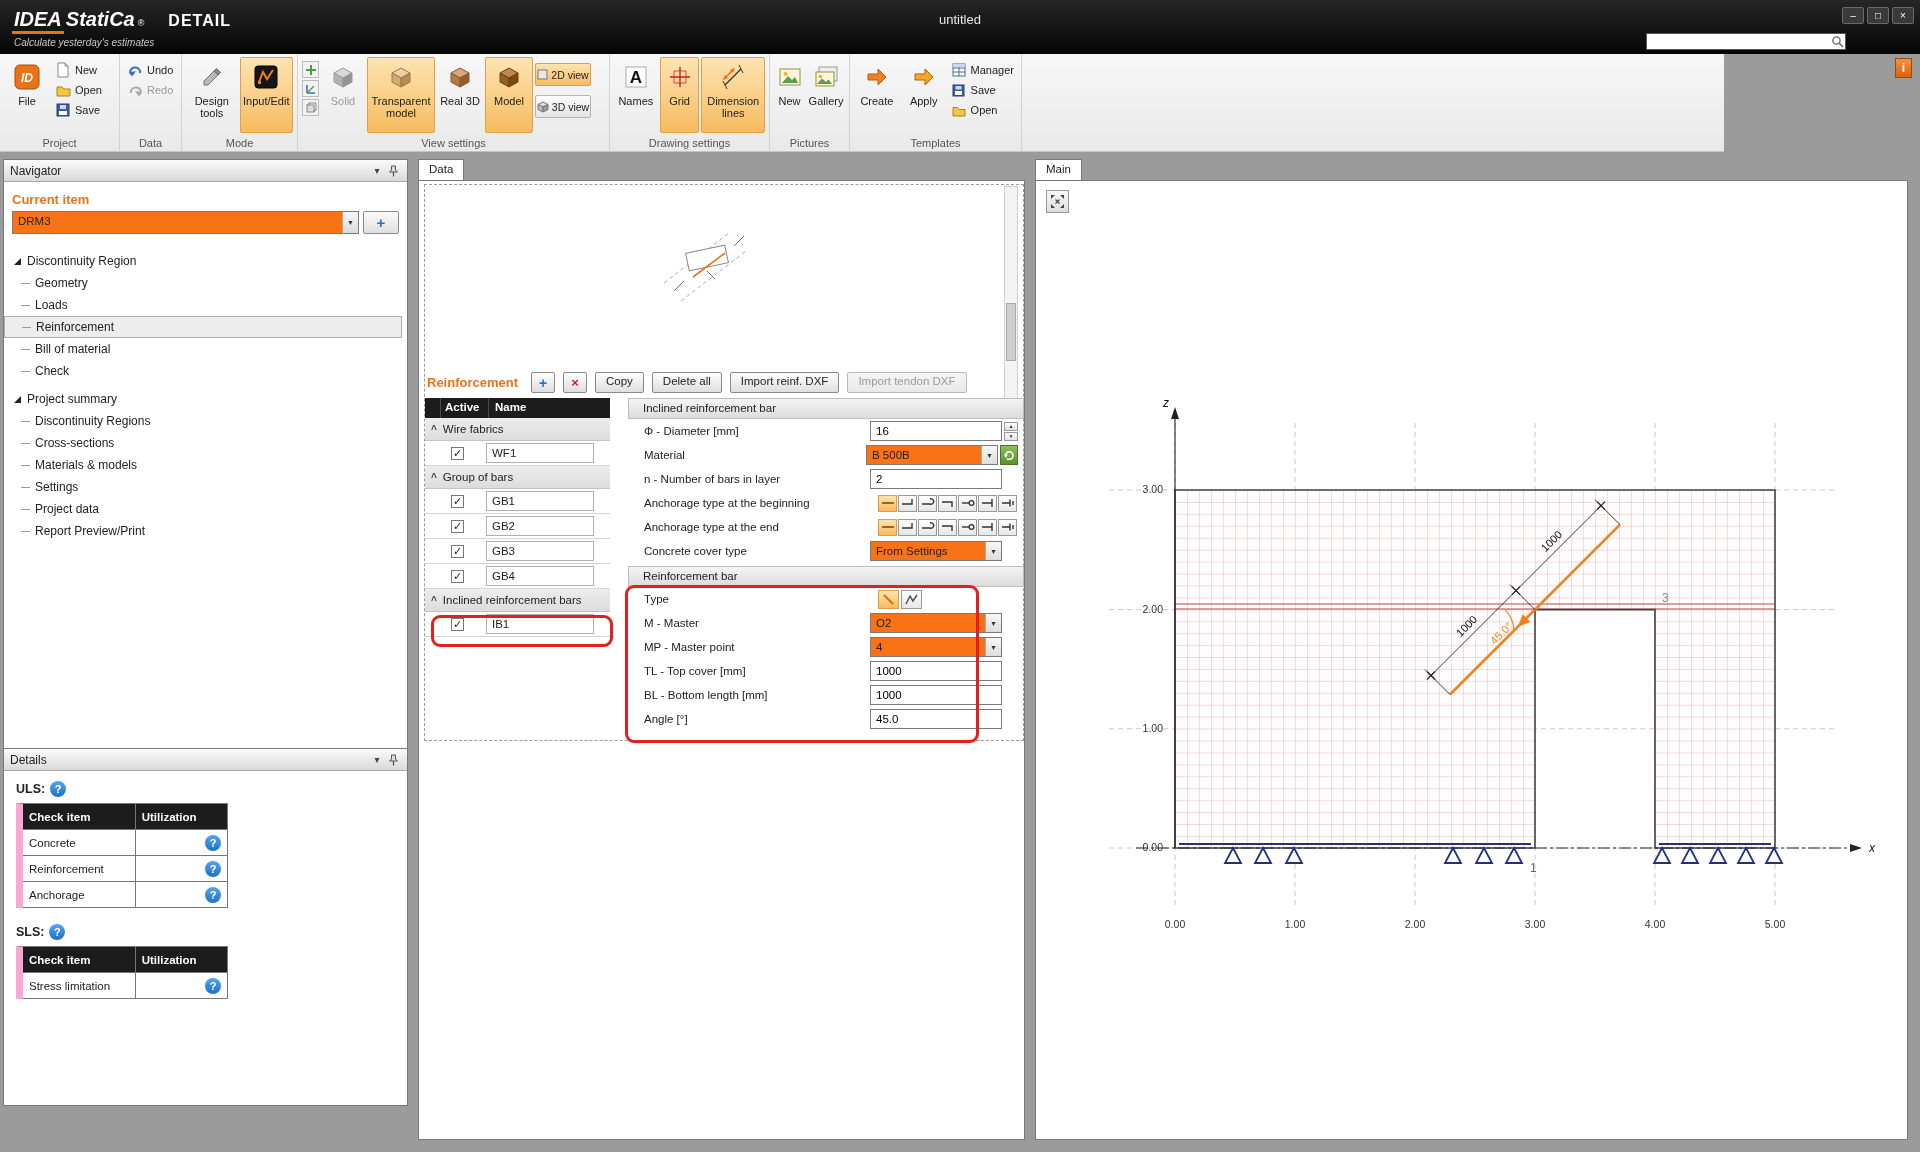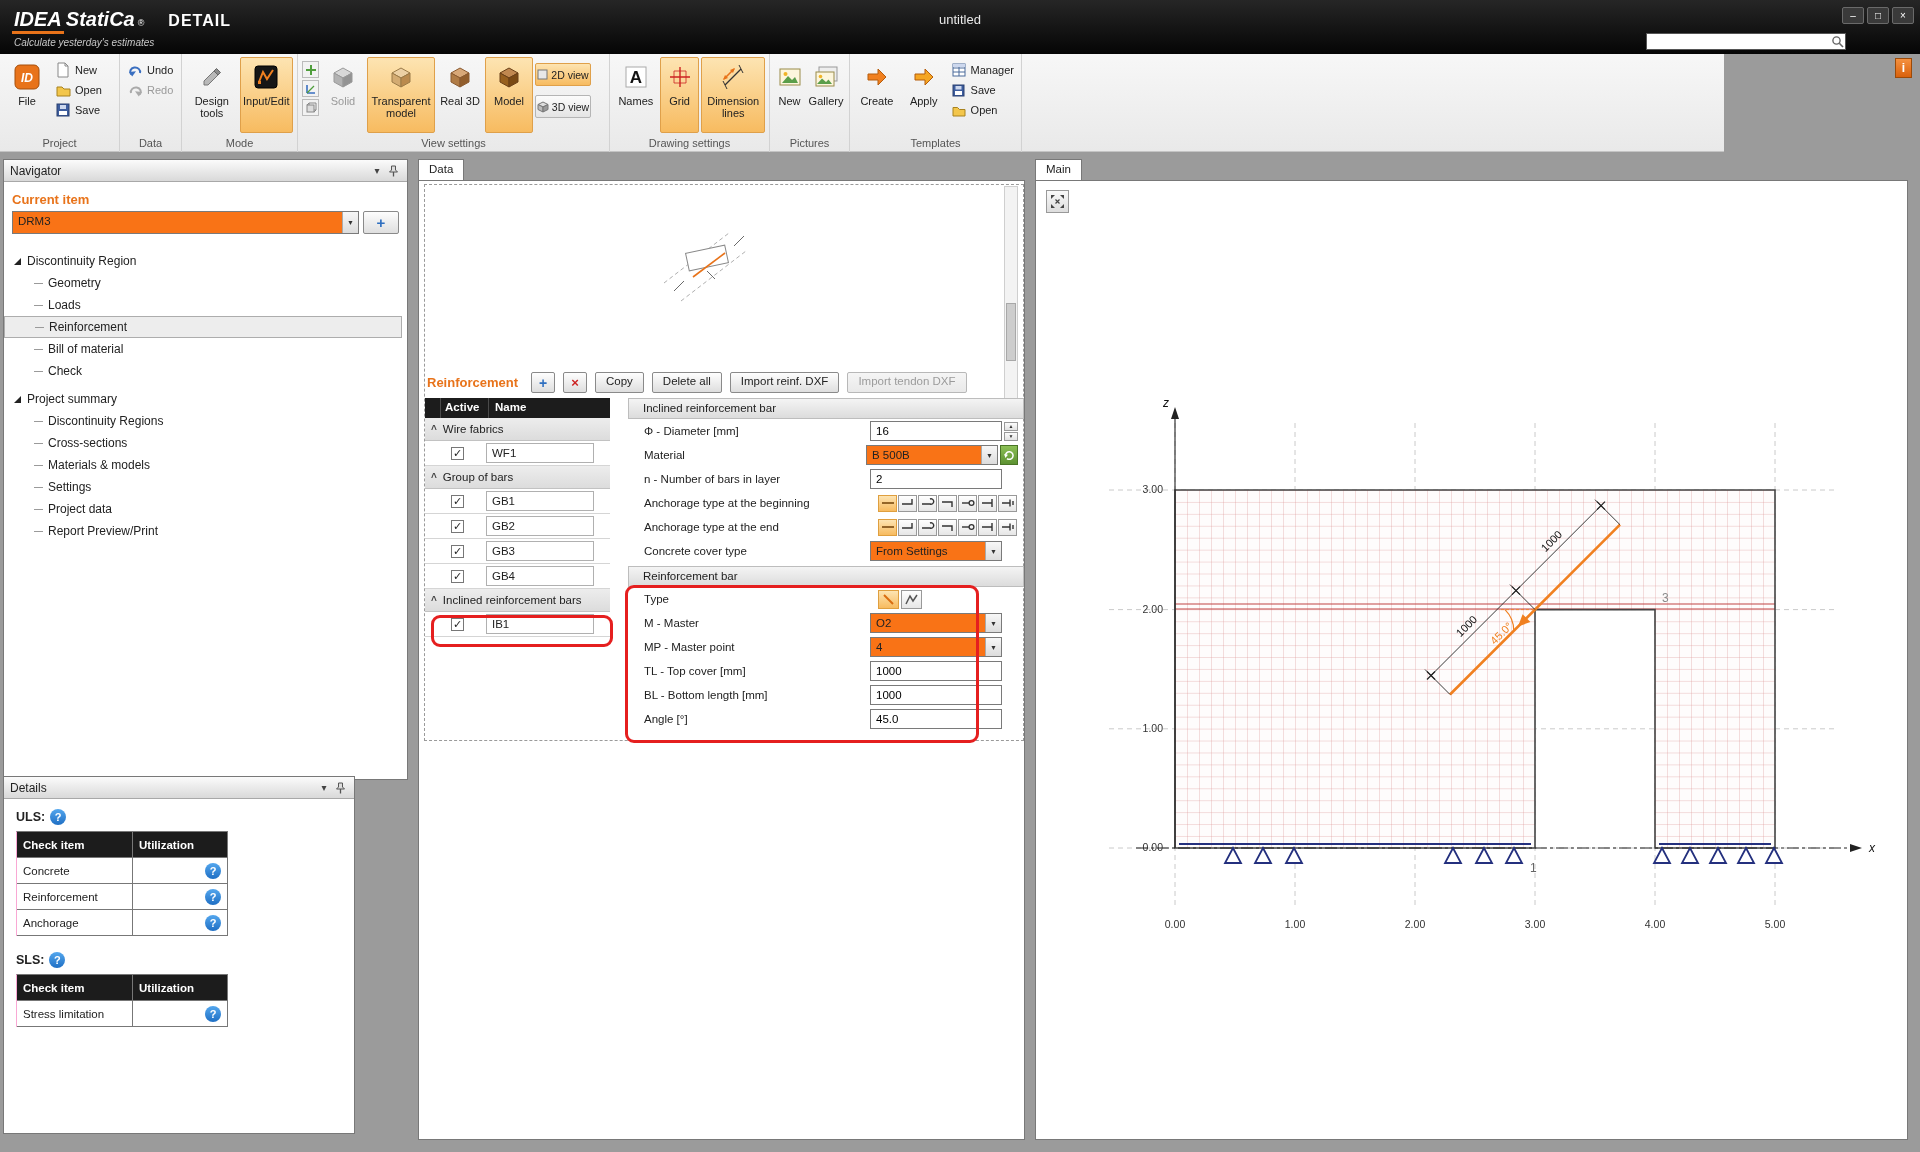--- a/index.html
+++ b/index.html
@@ -46,28 +46,28 @@
 .tab{position:absolute;height:21px;background:#fff;border:1px solid #787878;border-bottom:none;font-size:11.5px;padding:3px 10px;z-index:3}
 
 .current-label{color:#e8731a;font-weight:bold;font-size:13px;margin:10px 0 4px 8px}
 .curr-row{display:flex;gap:4px;margin:0 8px}
 .dd{border:1px solid #7a7a7a;background:#f97316;display:flex;height:23px;align-items:stretch}
 .dd .txt{flex:1;padding:3px 5px;font-size:11.5px;white-space:nowrap;overflow:hidden}
 .dd .arr{width:16px;background:linear-gradient(#f7f7f7,#dcdcdc);border-left:1px solid #aaa;display:flex;align-items:center;justify-content:center;font-size:7px;color:#333}
 .plusbtn{width:36px;height:23px;border:1px solid #8a8a8a;background:linear-gradient(#fdfdfd,#dfdfdf);color:#2f6fc0;font-weight:bold;font-size:15px;display:flex;align-items:center;justify-content:center;border-radius:2px}
 .tree{margin-top:16px}
 .titem{display:flex;align-items:center;height:22px;font-size:12px;padding-left:10px}
-.titem.child{padding-left:30px}
+.titem.child{padding-left:17px}
 .titem .tri{width:0;height:0;border-left:7px solid transparent;border-bottom:7px solid #222;margin-right:6px}
 .titem .dash{width:9px;height:1px;background:#9a9a9a;margin-right:5px}
 .titem.sel2{background:#ededed;border:1px solid #adadad;width:398px}
 
 .dsec-label{display:flex;align-items:center;gap:5px;font-weight:bold;font-size:12.5px;margin:10px 0 6px 12px}
 .qicon{width:16px;height:16px;border-radius:50%;background:linear-gradient(#54a7ee,#1f6fc4);color:#fff;font-size:11px;font-weight:bold;display:inline-flex;align-items:center;justify-content:center}
-.dtbl{margin-left:12px;width:212px;border-top:1px solid #777;border-left:1px solid #f9a8d4;font-size:11.5px}
+.dtbl{margin-left:12px;width:212px;border-top:1px solid #777;border-left:7px solid #f9a8d4;font-size:11.5px}
 .drow{display:flex}
 .dcell{border-right:1px solid #777;border-bottom:1px solid #777;height:26px;display:flex;align-items:center;padding:0 6px}
 .dcell.c1{width:116px}
 .dcell.c2{width:95px;justify-content:flex-end}
 .dcell.hd{background:#1c1c1c;color:#fff;font-weight:bold;justify-content:flex-start}
 
 .dashedbox{position:absolute;left:5px;top:3px;width:600px;height:557px;border:1px dashed #9a9a9a}
 .vscroll{position:absolute;left:585px;top:5px;width:14px;height:216px;background:#f3f3f3;border:1px solid #cfcfcf}
 .vthumb{position:absolute;left:1px;top:116px;width:10px;height:58px;background:#cdcdcd;border:1px solid #a8a8a8}
 .rtoolbar{position:absolute;left:8px;top:190px;width:592px;height:23px;display:flex;align-items:center;gap:8px}
@@ -513,21 +513,21 @@
         <span class="dash"></span>
         <span>Project data</span>
       </div>
     <div class="titem child">
         <span class="dash"></span>
         <span>Report Preview/Print</span>
       </div>
   </div>
 </div>
 
-<div class="panel" style="left:3px;top:776px;width:352px;height:358px">
+<div class="panel" style="left:3px;top:748px;width:405px;height:358px">
   <div class="phead">
     <span>Details</span>
     <span class="sp"></span>
     <span class="phicon">▾</span>
     <span class="phicon">
         <svg width="11" height="12" viewBox="0 0 11 12">
           <path d="M3.5,1 h4 v4 l2,2 h-8 l2,-2 z" fill="#ddd" stroke="#555"></path>
           <line x1="5.5" y1="7" x2="5.5" y2="11.5" stroke="#555" stroke-width="1.3"></line>
         </svg>
       </span>

